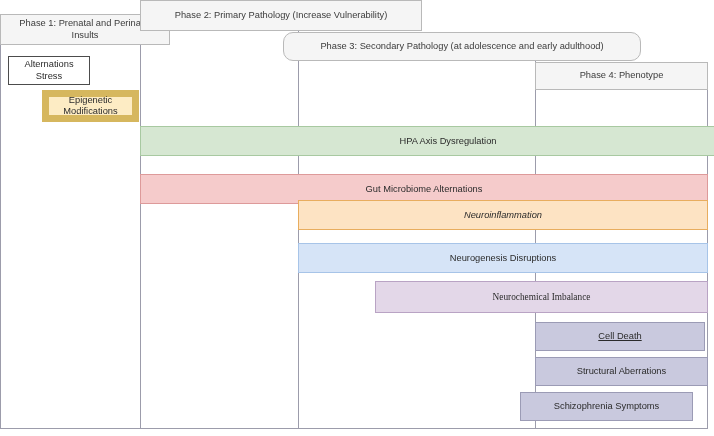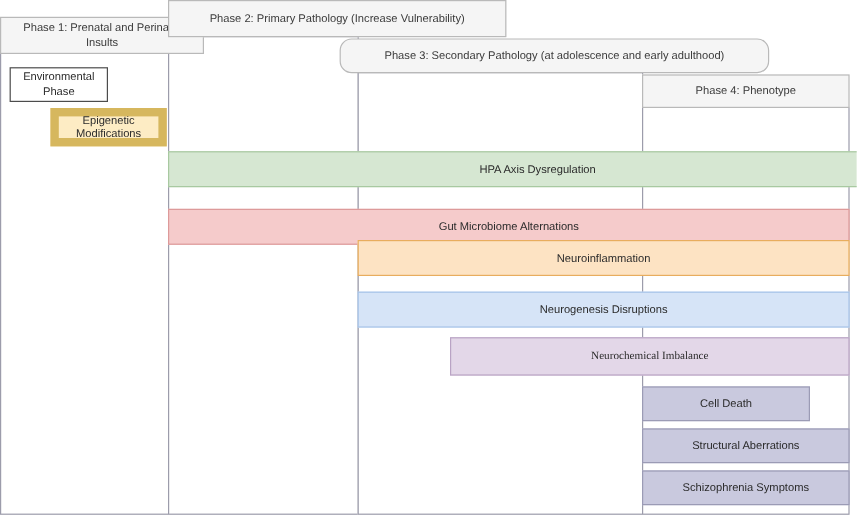--- a/index.html
+++ b/index.html
@@ -94,25 +94,25 @@
   <div class="phase-body" style="left: 0px; top: 30px; width: 141px; height: 399px;"></div>
   <div class="phase-body" style="left: 140px; top: 30px; width: 159px; height: 399px;"></div>
   <div class="phase-body" style="left: 298px; top: 60px; width: 238px; height: 369px;"></div>
   <div class="phase-body" style="left: 535px; top: 89px; width: 173px; height: 340px;"></div>
 
   <div class="phase-header" style="left: 0px; top: 14px; width: 170px; height: 31px;">Phase 1: Prenatal and Perinatal Insults</div>
   <div class="phase-header" style="left: 140px; top: 0px; width: 282px; height: 31px;">Phase 2: Primary Pathology (Increase Vulnerability)</div>
   <div class="phase-header" style="left: 283px; top: 32px; width: 358px; height: 29px; border-radius: 10px;">Phase 3: Secondary Pathology (at adolescence and early adulthood)</div>
   <div class="phase-header" style="left: 535px; top: 62px; width: 173px; height: 28px;">Phase 4: Phenotype</div>
 
-  <div class="node plain" style="left: 8px; top: 56px; width: 82px; height: 29px;">Environmental Phase</div>
+  <div class="node plain" style="left: 8px; top: 56px; width: 82px; height: 29px;">Alternations Stress</div>
   <div class="node epi" style="left: 42px; top: 90px; width: 97px; height: 32px; background: rgb(253, 236, 196); border-color: rgb(214, 183, 94);">Epigenetic Modifications</div>
 
   <div class="bar" style="left: 140px; top: 126px; width: 616px; height: 30px; background: rgb(214, 231, 210); border-color: rgb(168, 201, 161);">HPA Axis Dysregulation</div>
   <div class="bar" style="left: 140px; top: 163px; width: 568px; height: 30px; background: rgb(245, 203, 203); border-color: rgb(221, 154, 154); margin-top: 11px;">Gut Microbiome Alternations</div>
-  <div class="bar" style="left: 298px; top: 200px; width: 410px; height: 30px; background: rgb(253, 227, 195); border-color: rgb(232, 173, 94);">Neuroinflammation</div>
+  <div class="bar" style="left: 298px; top: 200px; width: 410px; height: 30px; background: rgb(253, 227, 195); border-color: rgb(232, 173, 94); font-style: italic;">Neuroinflammation</div>
   <div class="bar" style="left: 298px; top: 243px; width: 410px; height: 30px; background: rgb(214, 228, 247); border-color: rgb(167, 196, 232);">Neurogenesis Disruptions</div>
   <div class="bar" style="left: 375px; top: 281px; width: 333px; height: 32px; background: rgb(227, 215, 232); border-color: rgb(185, 163, 196); font-family: Liberation Serif, serif;">Neurochemical Imbalance</div>
-  <div class="bar" style="left: 535px; top: 322px; width: 140px; height: 29px; background: rgb(201, 201, 222); border-color: rgb(155, 155, 181);">Cell Death</div>
+  <div class="bar" style="left: 535px; top: 322px; width: 170px; height: 29px; background: rgb(201, 201, 222); border-color: rgb(155, 155, 181); text-decoration: underline;">Cell Death</div>
   <div class="bar" style="left: 535px; top: 357px; width: 173px; height: 29px; background: rgb(201, 201, 222); border-color: rgb(155, 155, 181);">Structural Aberrations</div>
-  <div class="bar" style="left: 535px; top: 392px; width: 173px; height: 29px; background: rgb(201, 201, 222); border-color: rgb(155, 155, 181);">Schizophrenia Symptoms</div>
+  <div class="bar" style="left: 520px; top: 392px; width: 173px; height: 29px; background: rgb(201, 201, 222); border-color: rgb(155, 155, 181);">Schizophrenia Symptoms</div>
 
 </div>
 
 </body></html>

